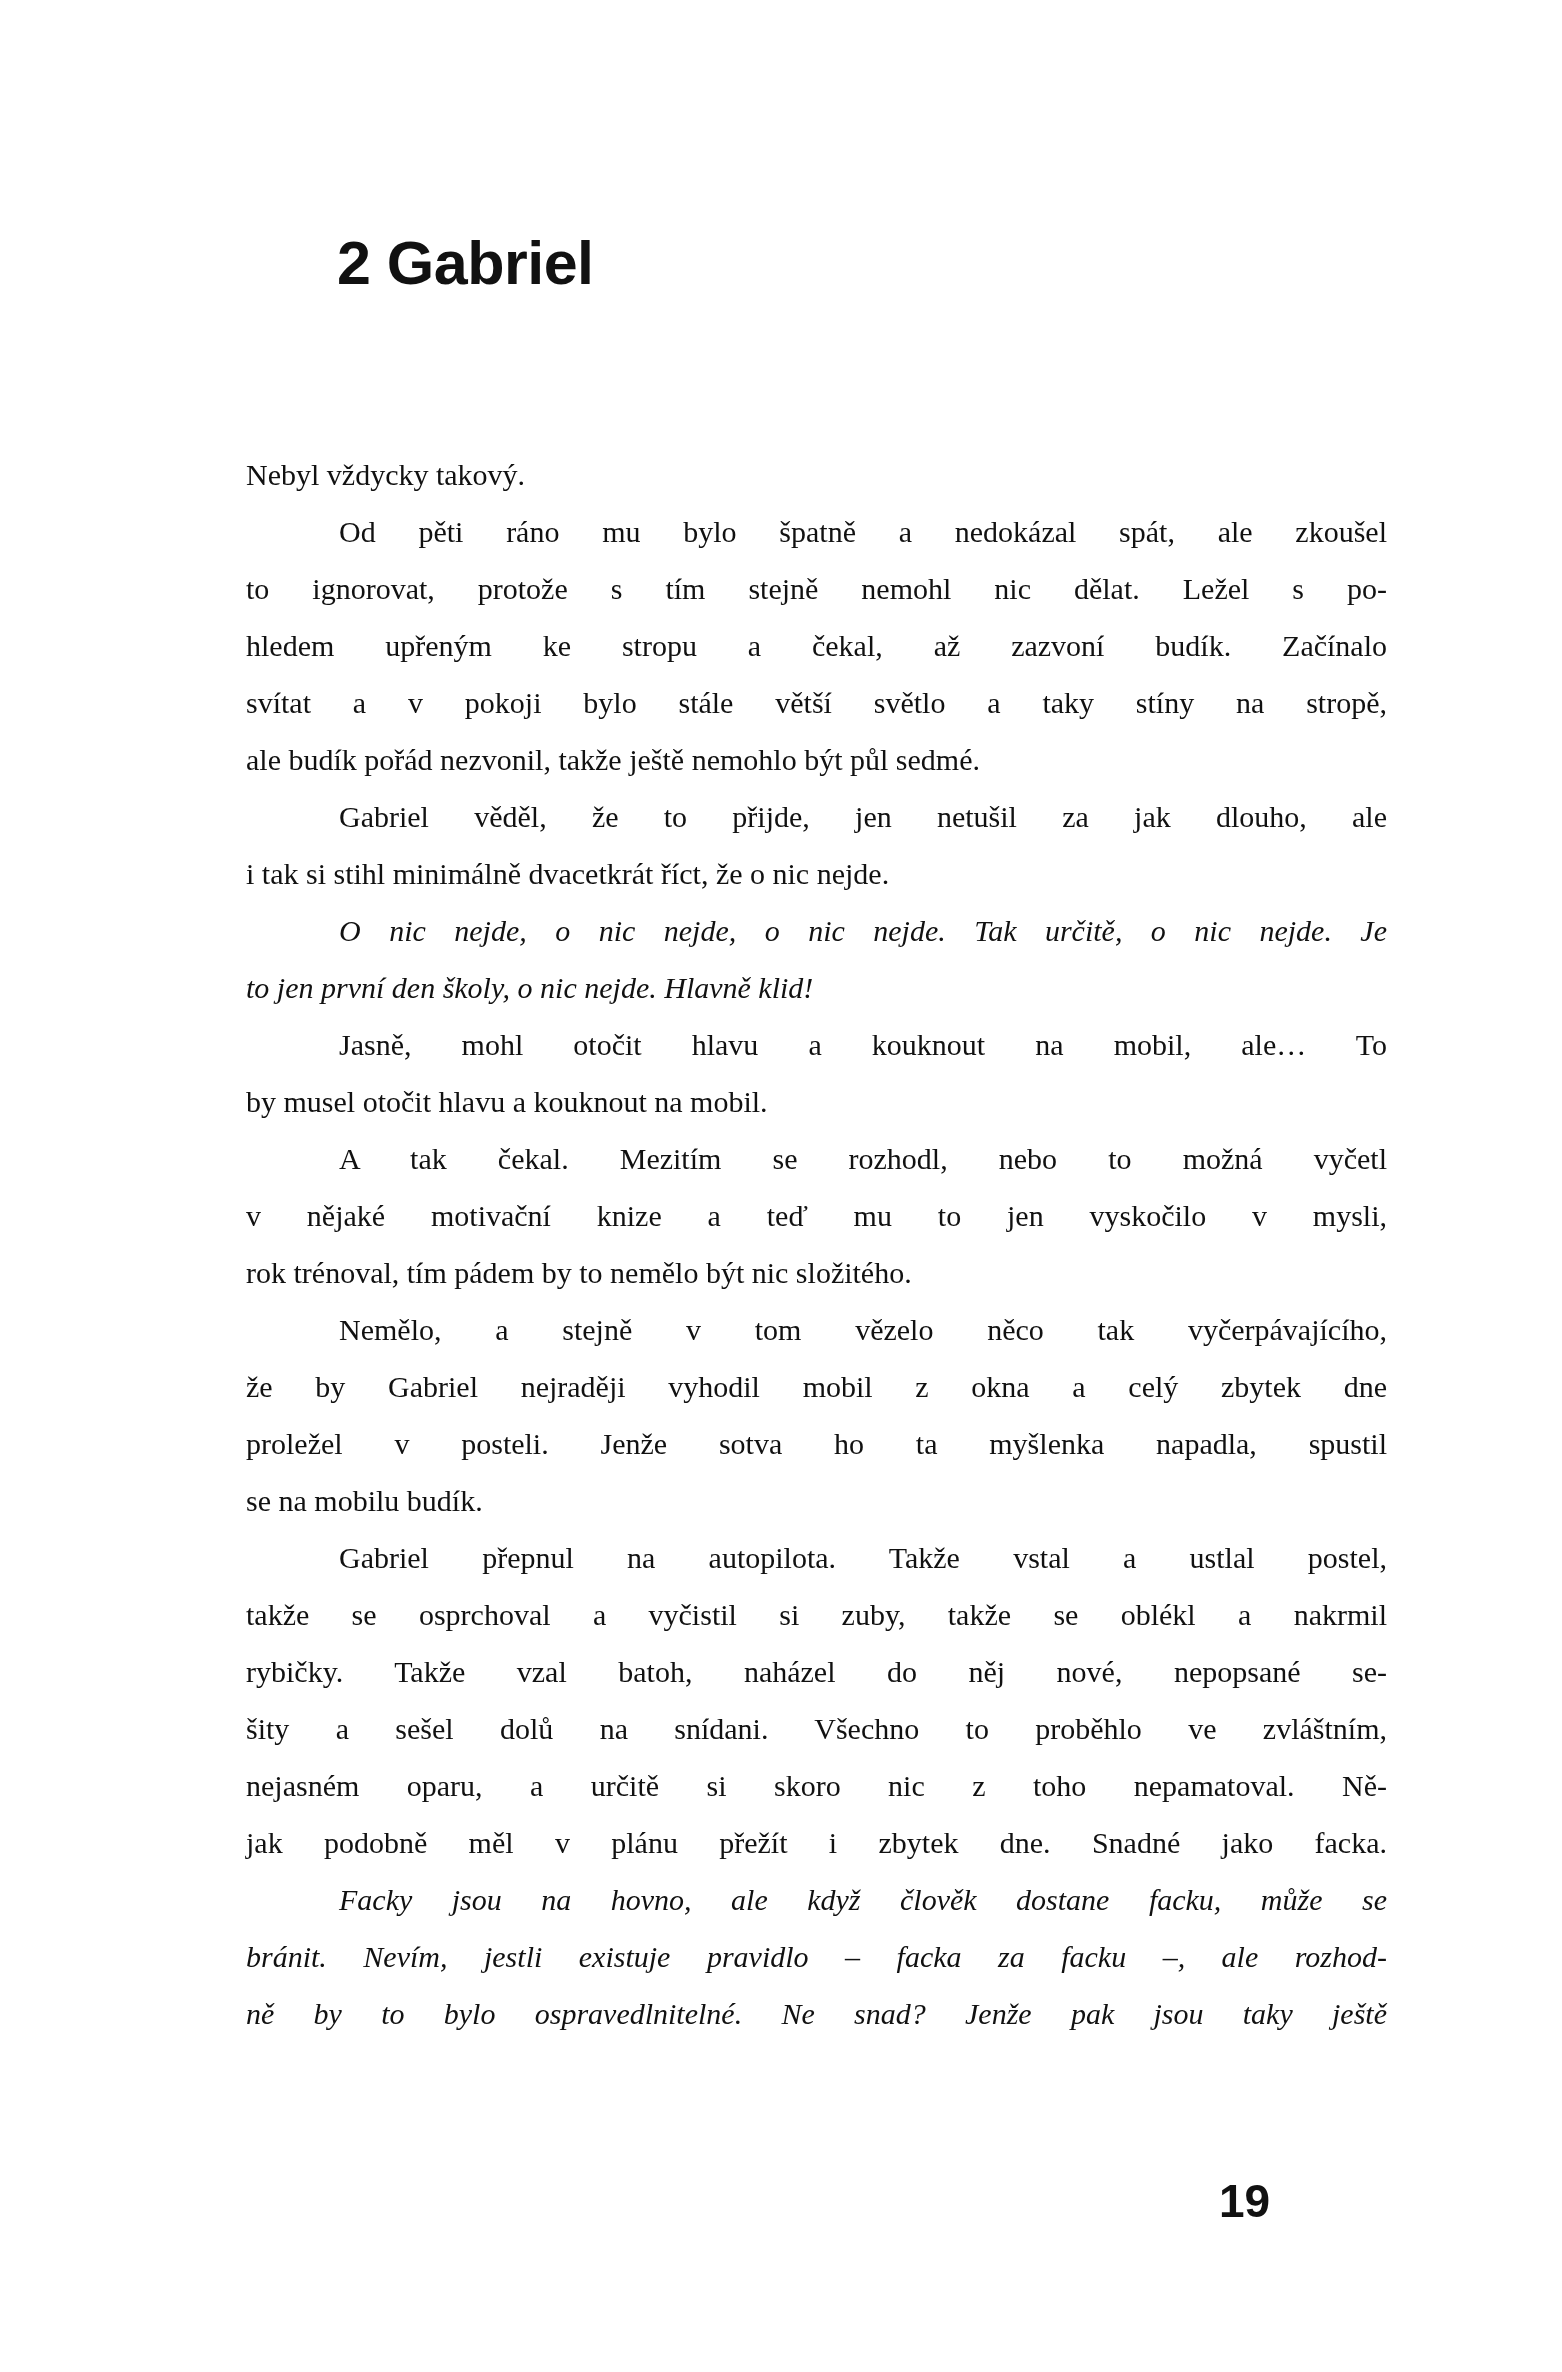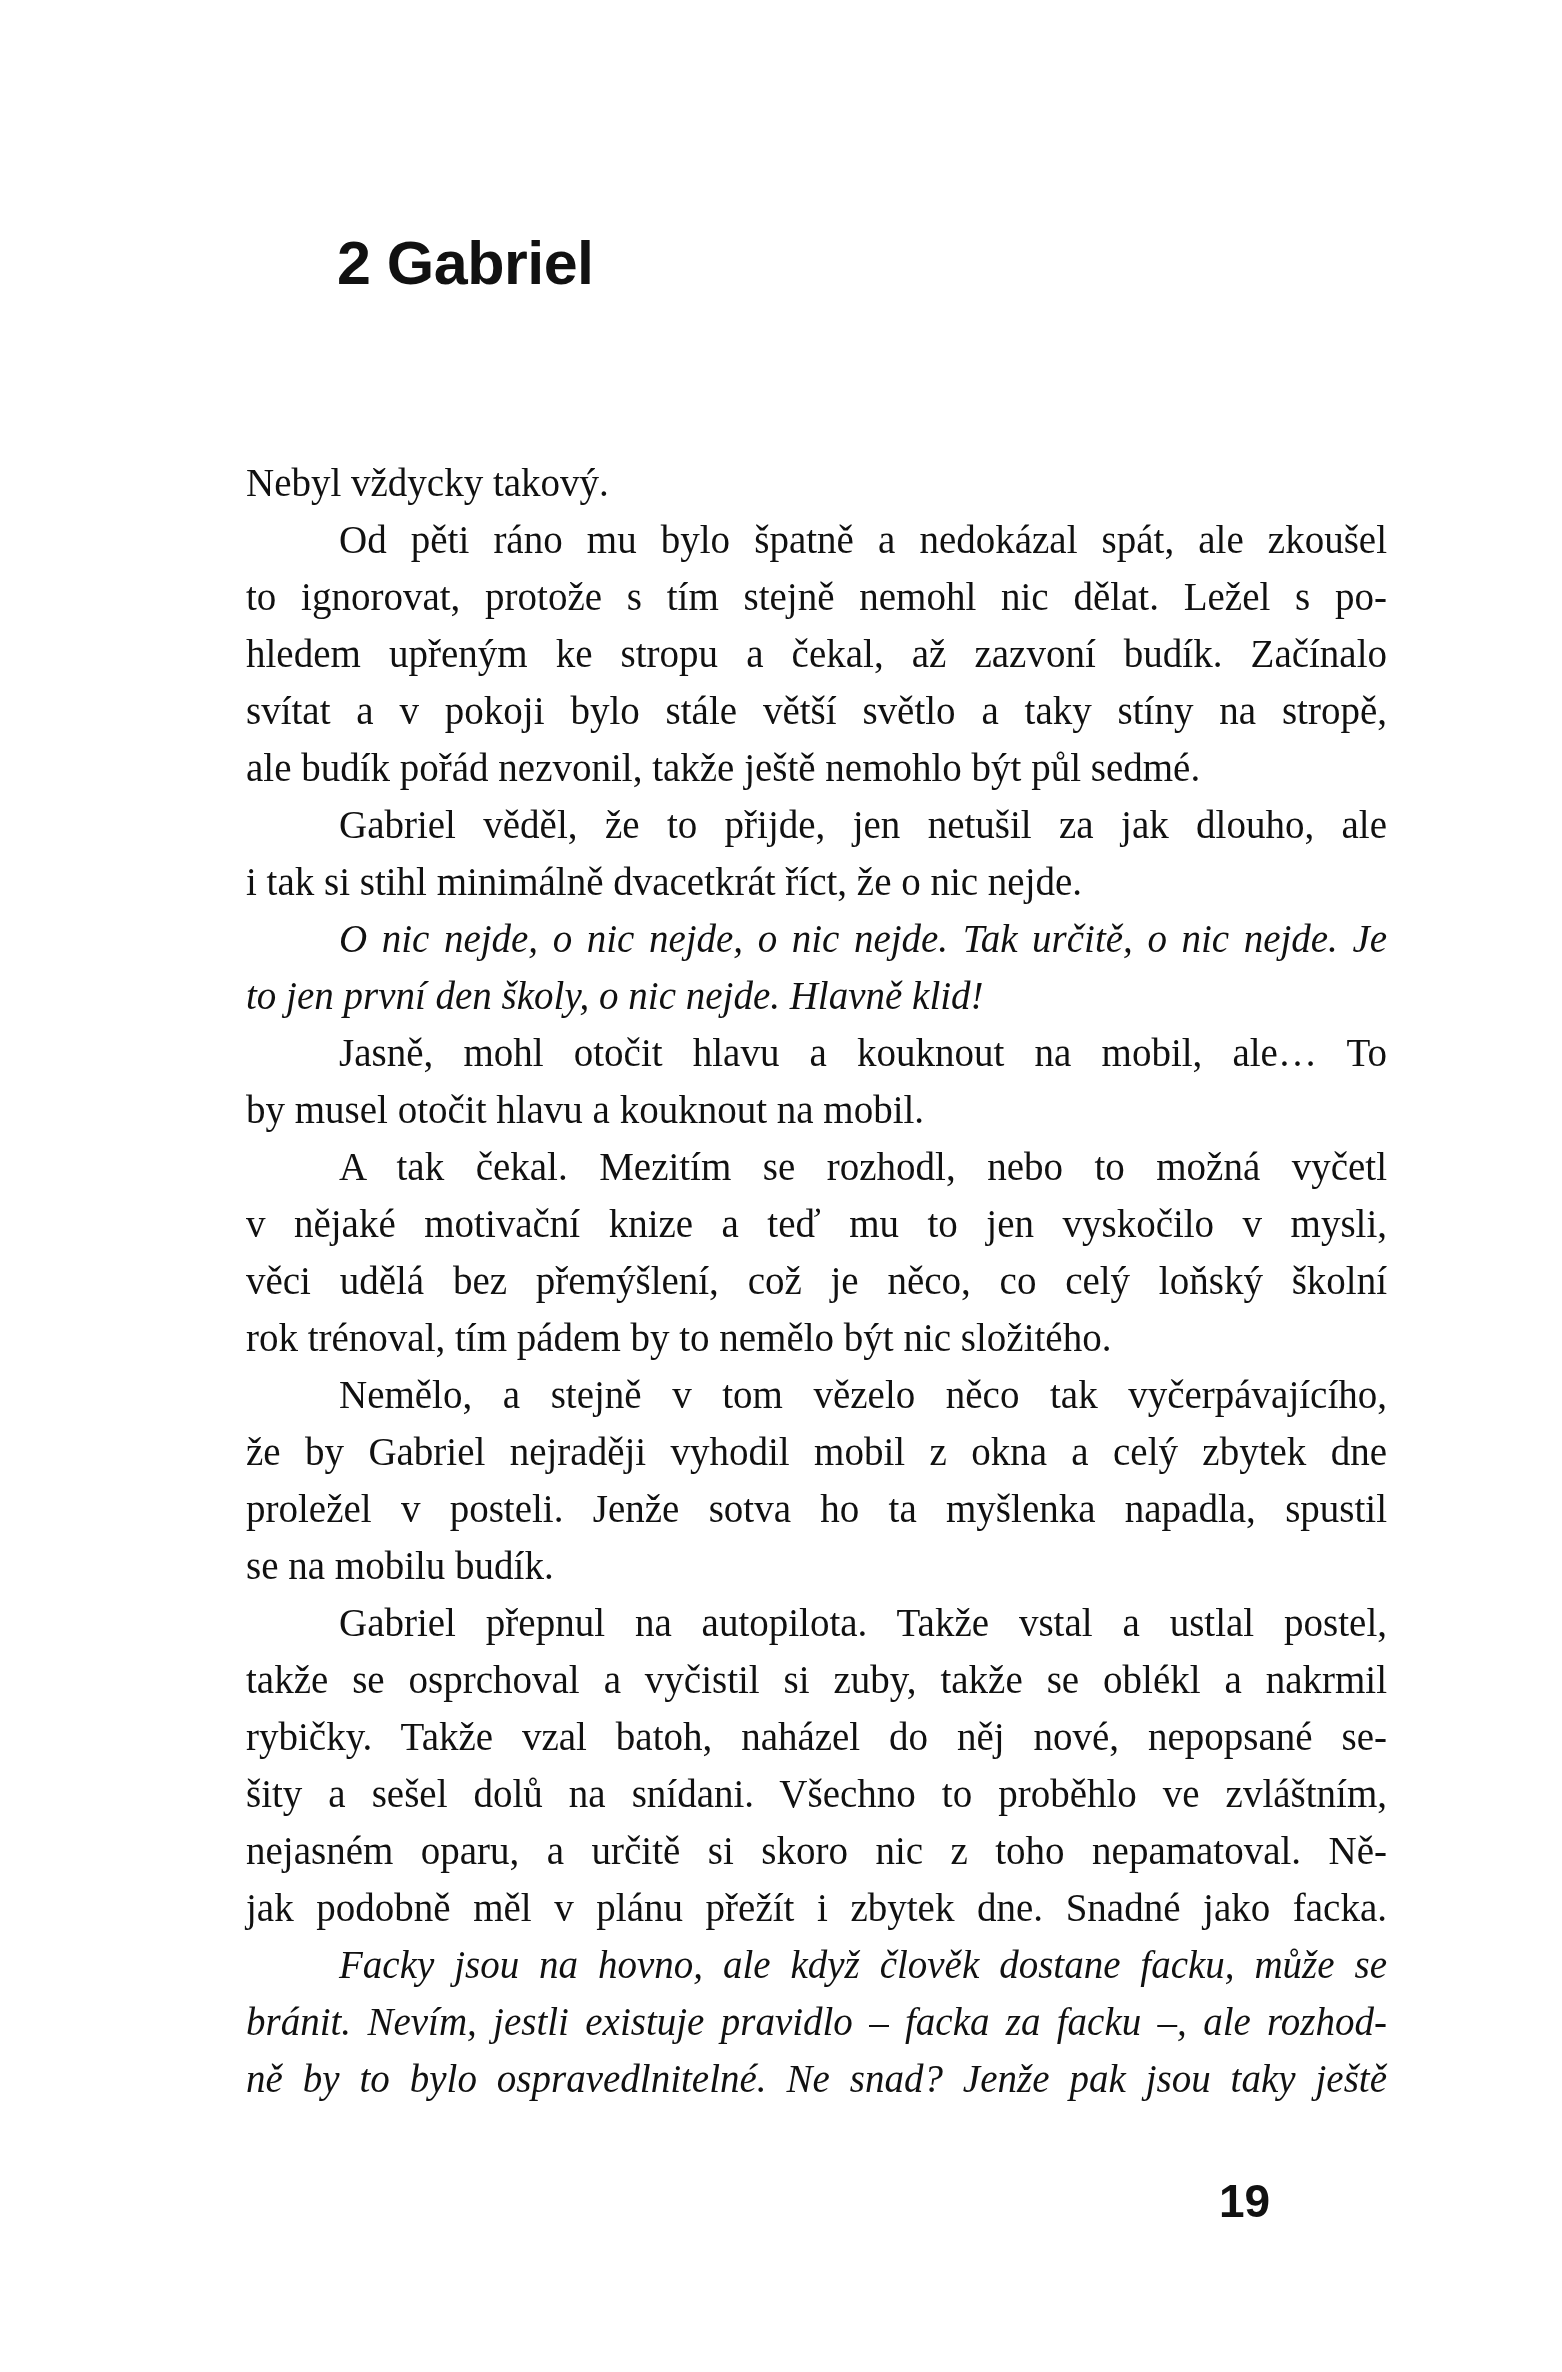--- a/index.html
+++ b/index.html
@@ -4,23 +4,22 @@
 <style>
   html, body { margin:0; padding:0; background:#ffffff; }
   body { width:1562px; height:2373px; position:relative; overflow:hidden; color:#111; }
   .title {
     position:absolute; left:337px; top:192px;
     font-family:Liberation Sans, sans-serif; font-weight:bold;
     font-size:61px; letter-spacing:-0.5px; line-height:1;
   }
   .body-text {
     position:absolute; left:246px; top:446px; width:1141px;
-    font-family:"Liberation Serif", serif; font-size:39px;
+    font-family:"Liberation Serif", serif; font-size:30px;
     line-height:57px;
-    margin-top:8px;
   }
   .line { display:block; white-space:nowrap; text-align:justify; text-align-last:justify; }
   .line.last { text-align-last:left; }
   .line.indent { padding-left:93px; }
   .it { font-style:italic; }
   .page-num {
     position:absolute; left:1219px; top:2174px;
     font-family:"Liberation Sans", sans-serif; font-weight:bold; font-size:46px;
   }
 </style>
@@ -37,21 +36,20 @@
     <span class="line">svítat a v pokoji bylo stále větší světlo a taky stíny na stropě,</span>
     <span class="line last">ale budík pořád nezvonil, takže ještě nemohlo být půl sedmé.</span>
     <span class="line indent">Gabriel věděl, že to přijde, jen netušil za jak dlouho, ale</span>
     <span class="line last">i tak si stihl minimálně dvacetkrát říct, že o nic nejde.</span>
     <span class="line indent it">O nic nejde, o nic nejde, o nic nejde. Tak určitě, o nic nejde. Je</span>
     <span class="line it last">to jen první den školy, o nic nejde. Hlavně klid!</span>
     <span class="line indent">Jasně, mohl otočit hlavu a kouknout na mobil, ale… To</span>
     <span class="line last">by musel otočit hlavu a kouknout na mobil.</span>
     <span class="line indent">A tak čekal. Mezitím se rozhodl, nebo to možná vyčetl</span>
     <span class="line">v nějaké motivační knize a teď mu to jen vyskočilo v mysli,</span>
-    <span class="line">věci udělá bez přemýšlení, což je něco, co celý loňský školní</span>
     <span class="line last">rok trénoval, tím pádem by to nemělo být nic složitého.</span>
     <span class="line indent">Nemělo, a stejně v tom vězelo něco tak vyčerpávajícího,</span>
     <span class="line">že by Gabriel nejraději vyhodil mobil z okna a celý zbytek dne</span>
     <span class="line">proležel v posteli. Jenže sotva ho ta myšlenka napadla, spustil</span>
     <span class="line last">se na mobilu budík.</span>
     <span class="line indent">Gabriel přepnul na autopilota. Takže vstal a ustlal postel,</span>
     <span class="line">takže se osprchoval a vyčistil si zuby, takže se oblékl a nakrmil</span>
     <span class="line">rybičky. Takže vzal batoh, naházel do něj nové, nepopsané se-</span>
     <span class="line">šity a sešel dolů na snídani. Všechno to proběhlo ve zvláštním,</span>
     <span class="line">nejasném oparu, a určitě si skoro nic z toho nepamatoval. Ně-</span>

